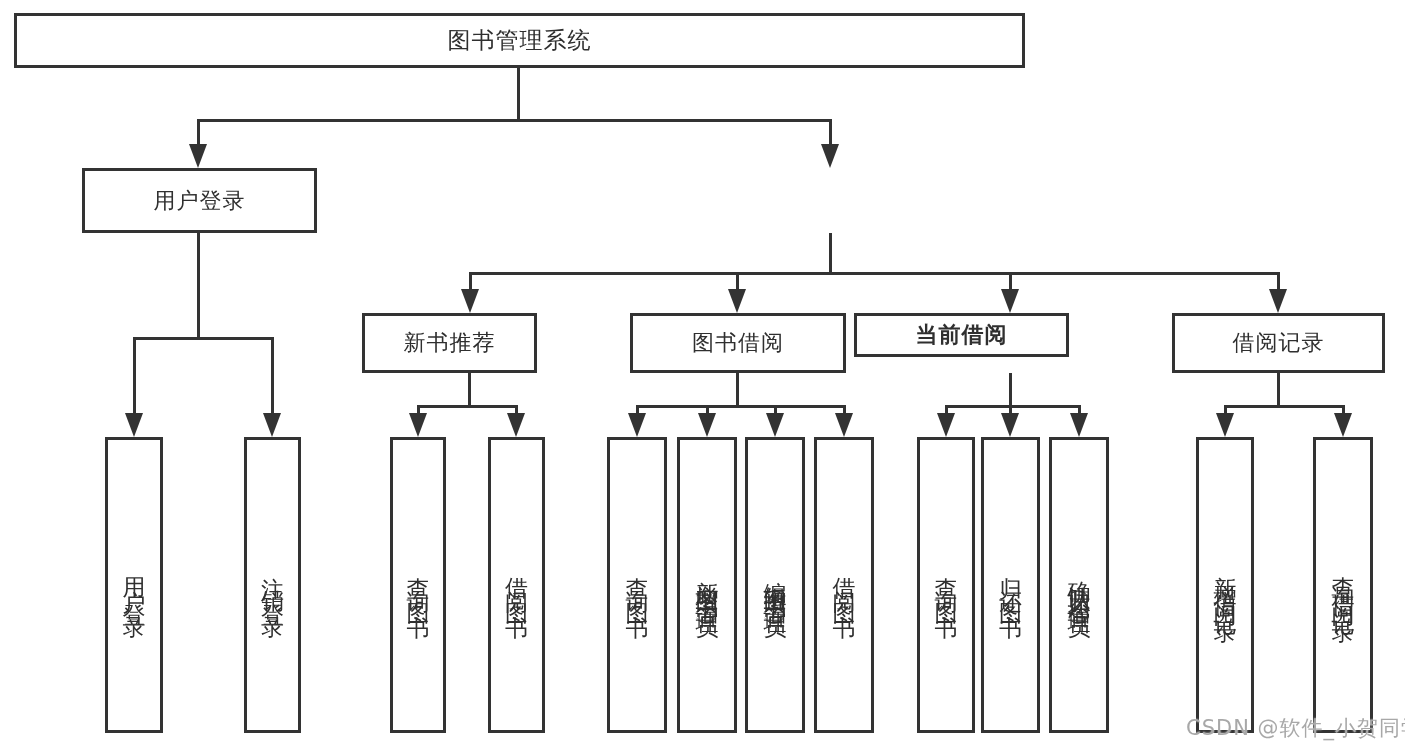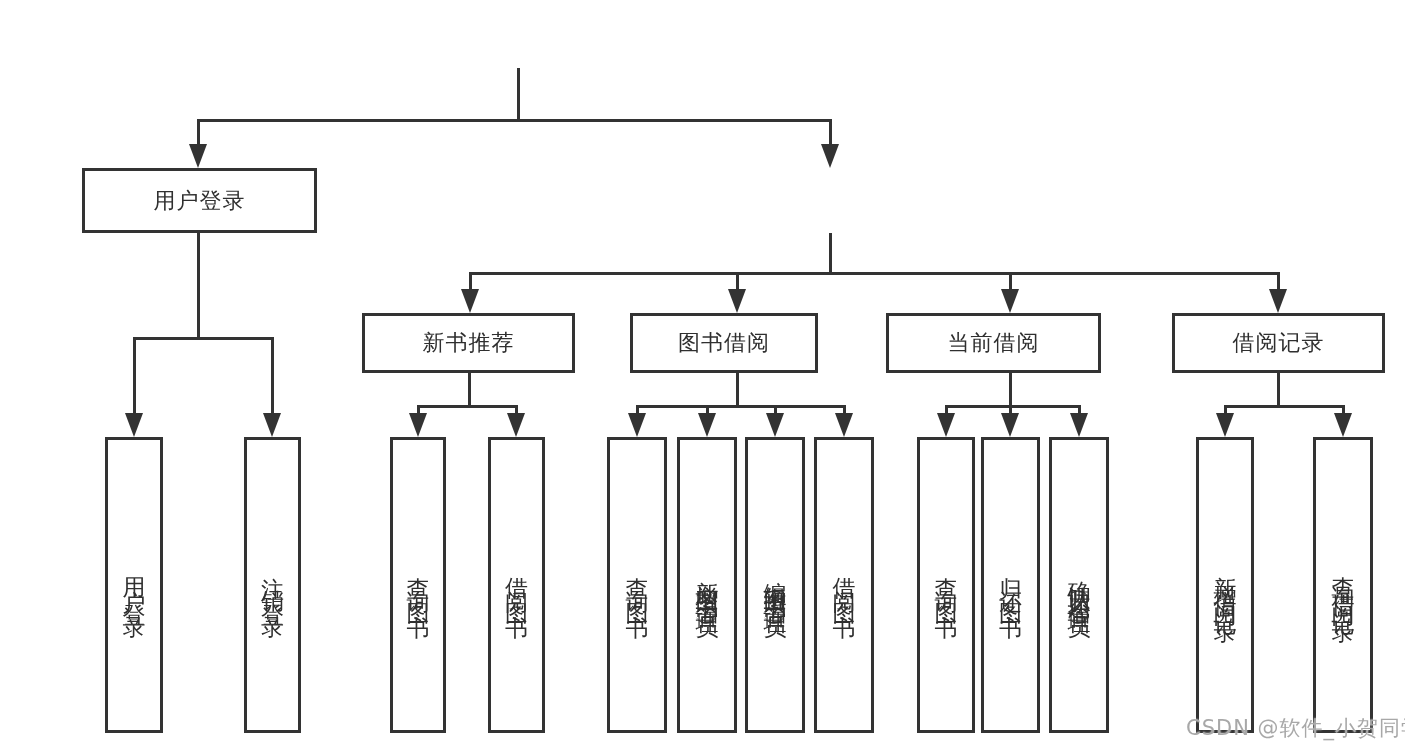--- a/index.html
+++ b/index.html
@@ -38,20 +38,23 @@
     position:absolute;left:1186px;top:714px;
     font-size:21px;color:#a8a8a8;letter-spacing:1px;white-space:nowrap;
     text-shadow:0 0 2px #ffffff;
   }
 </style>
 </head>
 <body>
 
 <div class="canvas">
 
+  <div class="box root" style="left:14px;top:13px;width:1011px;height:55px;">
+    <span>图书管理系统</span>
+  </div>
 
   <div class="v" style="left:517px;top:68px;height:51px;"></div>
   <div class="h" style="left:197px;top:119px;width:635px;"></div>
   <div class="v" style="left:197px;top:119px;height:27px;"></div>
   <div class="arrow" style="left:189px;top:144px;"></div>
   <div class="v" style="left:829px;top:119px;height:27px;"></div>
   <div class="arrow" style="left:821px;top:144px;"></div>
 
   <div class="box" style="left:82px;top:168px;width:235px;height:65px;">
     <span>用户登录</span>
@@ -68,27 +71,27 @@
   <div class="h" style="left:469px;top:272px;width:810px;"></div>
   <div class="v" style="left:469px;top:272px;height:19px;"></div>
   <div class="arrow" style="left:461px;top:289px;"></div>
   <div class="v" style="left:736px;top:272px;height:19px;"></div>
   <div class="arrow" style="left:728px;top:289px;"></div>
   <div class="v" style="left:1009px;top:272px;height:19px;"></div>
   <div class="arrow" style="left:1001px;top:289px;"></div>
   <div class="v" style="left:1277px;top:272px;height:19px;"></div>
   <div class="arrow" style="left:1269px;top:289px;"></div>
 
-  <div class="box" style="left:362px;top:313px;width:213px;height:60px;">
+  <div class="box" style="left:362px;top:313px;width:175px;height:60px;">
     <span>新书推荐</span>
   </div>
-  <div class="box" style="left:630px;top:313px;width:188px;height:60px;">
+  <div class="box" style="left:630px;top:313px;width:216px;height:60px;">
     <span>图书借阅</span>
   </div>
-  <div class="box" style="left:886px;top:313px;width:215px;height:60px;">
+  <div class="box" style="left:854px;top:313px;width:215px;height:44px;font-weight:bold;">
     <span>当前借阅</span>
   </div>
   <div class="box" style="left:1172px;top:313px;width:213px;height:60px;">
     <span>借阅记录</span>
   </div>
 
   <div class="v" style="left:468px;top:373px;height:32px;"></div>
   <div class="h" style="left:417px;top:405px;width:101px;"></div>
   <div class="v" style="left:417px;top:405px;height:10px;"></div>
   <div class="arrow" style="left:409px;top:413px;"></div>

